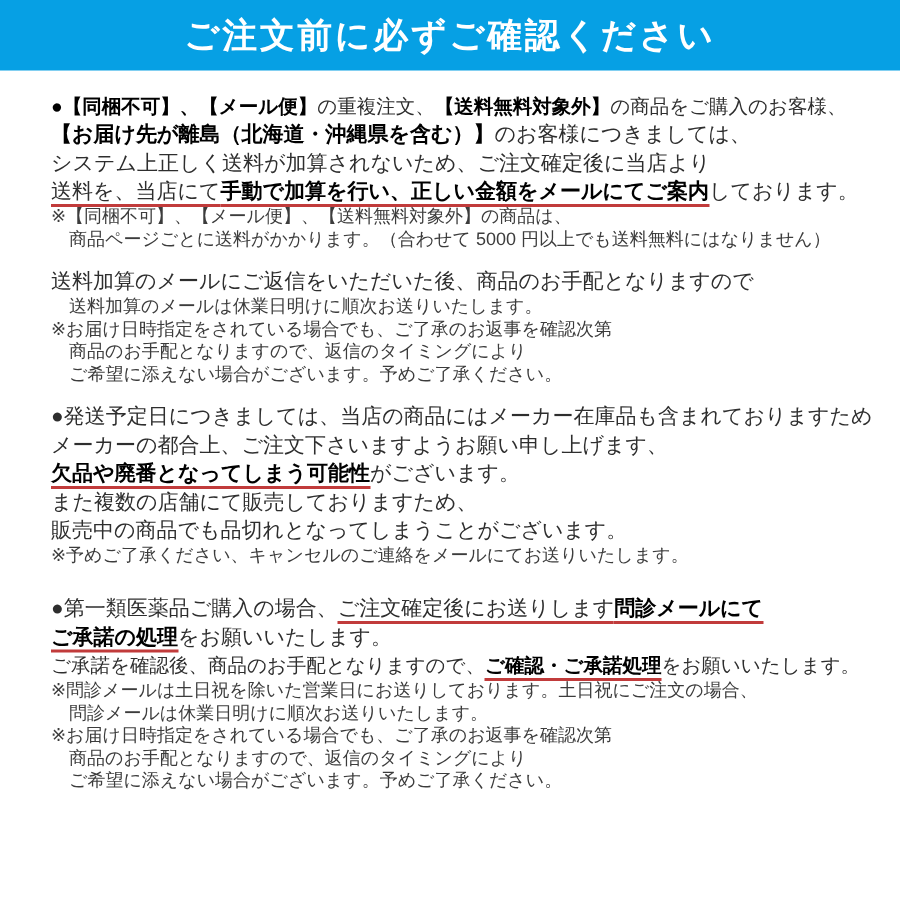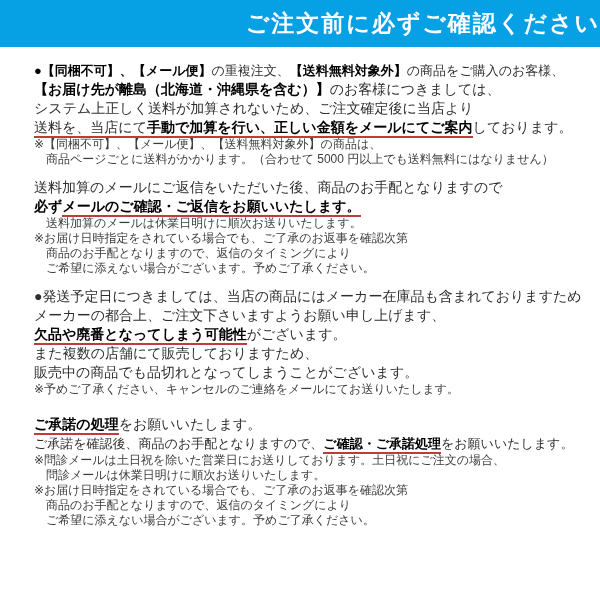--- a/index.html
+++ b/index.html
@@ -8,21 +8,21 @@
     background: #ffffff;
     font-family: "Liberation Sans", "DejaVu Sans", sans-serif;
     overflow: hidden;
   }
   .header {
     width: 100%;
     height: 47px;
     background: var(--header-bg, #06a0e4);
     display: flex;
     align-items: center;
-    justify-content: flex-end;
+    justify-content: center;
   }
   .header h1 {
     color: var(--header-fg, #ffffff);
     font-size: 23px;
     font-weight: 700;
     letter-spacing: 2px;
     white-space: nowrap;
   }
   .body {
     padding: 14px 17px 0 34px;
@@ -64,35 +64,35 @@
       <section class="section">
         <p class="line main fit"><span class="run bold">●【同梱不可】、【メール便】</span><span class="run">の重複注文、</span><span class="run bold">【送料無料対象外】</span><span class="run">の商品をご購入のお客様、</span></p>
         <p class="line main"><span class="run bold">【お届け先が離島（北海道・沖縄県を含む）】</span><span class="run">のお客様につきましては、</span></p>
         <p class="line main"><span class="run">システム上正しく送料が加算されないため、ご注文確定後に当店より</span></p>
         <p class="line main"><span class="run redline">送料を、当店にて</span><span class="run bold redline">手動で加算を行い、正しい金額をメールにてご案内</span><span class="run">しております。</span></p>
         <p class="line note"><span class="run">※【同梱不可】、【メール便】、【送料無料対象外】の商品は、</span></p>
         <p class="line note-indent"><span class="run">商品ページごとに送料がかかります。（合わせて 5000 円以上でも送料無料にはなりません）</span></p>
       </section>
       <section class="section">
         <p class="line main"><span class="run">送料加算のメールにご返信をいただいた後、商品のお手配となりますので</span></p>
-        <p class="line main"><span class="run bold">必ず</span><span class="run bold redline">メールのご確認・ご返信をお願いいたします。</span></p>
         <p class="line note-indent"><span class="run">送料加算のメールは休業日明けに順次お送りいたします。</span></p>
         <p class="line note"><span class="run">※お届け日時指定をされている場合でも、ご了承のお返事を確認次第</span></p>
         <p class="line note-indent"><span class="run">商品のお手配となりますので、返信のタイミングにより</span></p>
         <p class="line note-indent"><span class="run">ご希望に添えない場合がございます。予めご了承ください。</span></p>
       </section>
       <section class="section">
         <p class="line main"><span class="run">●発送予定日につきましては、当店の商品にはメーカー在庫品も含まれておりますため</span></p>
         <p class="line main"><span class="run">メーカーの都合上、ご注文下さいますようお願い申し上げます、</span></p>
         <p class="line main"><span class="run bold redline">欠品や廃番となってしまう可能性</span><span class="run">がございます。</span></p>
         <p class="line main"><span class="run">また複数の店舗にて販売しておりますため、</span></p>
         <p class="line main"><span class="run">販売中の商品でも品切れとなってしまうことがございます。</span></p>
         <p class="line note"><span class="run">※予めご了承ください、キャンセルのご連絡をメールにてお送りいたします。</span></p>
       </section>
       <section class="section">
+        <p class="line main"><span class="run">●第一類医薬品ご購入の場合、</span><span class="run redline">ご注文確定後にお送りします</span><span class="run bold redline">問診メールにて</span></p>
         <p class="line main"><span class="run bold redline">ご承諾の処理</span><span class="run">をお願いいたします。</span></p>
         <p class="line main fit"><span class="run">ご承諾を確認後、商品のお手配となりますので、</span><span class="run bold redline">ご確認・ご承諾処理</span><span class="run">をお願いいたします。</span></p>
         <p class="line note"><span class="run">※問診メールは土日祝を除いた営業日にお送りしております。土日祝にご注文の場合、</span></p>
         <p class="line note-indent"><span class="run">問診メールは休業日明けに順次お送りいたします。</span></p>
         <p class="line note"><span class="run">※お届け日時指定をされている場合でも、ご了承のお返事を確認次第</span></p>
         <p class="line note-indent"><span class="run">商品のお手配となりますので、返信のタイミングにより</span></p>
         <p class="line note-indent"><span class="run">ご希望に添えない場合がございます。予めご了承ください。</span></p>
       </section>
     </main>
 </div>

